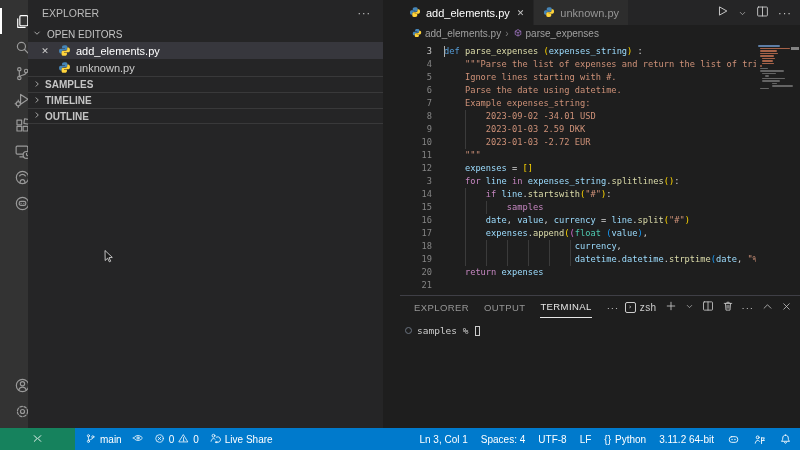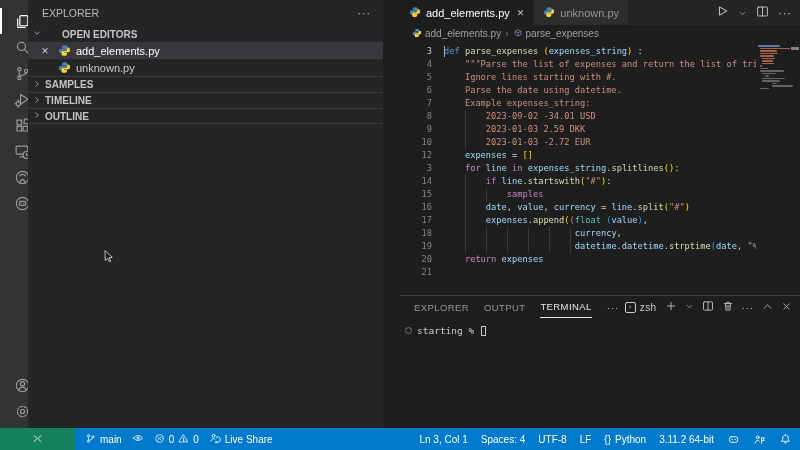--- a/index.html
+++ b/index.html
@@ -13,21 +13,21 @@
   .ai svg { stroke:#9a9a9a; fill:none; stroke-width:1.1; stroke-linecap:round; stroke-linejoin:round; }
   .ai.active { box-shadow: inset 2px 0 0 #ffffff; }
   .ai.active svg { stroke:#ffffff; }
   .actbar .top { padding-top:8px; }
   .actbar .bottom { position:absolute; bottom:4px; left:0; }
 
   
   .sidebar { position:absolute; left:28px; top:0; width:355px; height:428px; background:#252526; color:#bbbbbb; }
   .sb-title { height:26px; display:flex; align-items:center; padding:0 12px 0 14px; font-size:10.5px; color:#bbbbbb; }
   .sb-title .grow { flex:1; }
-  .oe-header { height:16px; display:flex; align-items:center; gap:20px; padding-left:4px; font-size:10px; font-weight:bold; color:#c5c5c5; cursor:pointer; }
+  .oe-header { height:16px; display:flex; align-items:center; gap:5px; padding-left:4px; font-size:10px; font-weight:normal; color:#c5c5c5; cursor:pointer; }
   .oe-row { height:17px; display:flex; align-items:center; font-size:11px; color:#cccccc; cursor:pointer; }
   .oe-row.selected { background:#37373d; color:#ffffff; }
   .oe-row .close-x { width:14px; margin-left:10px; text-align:center; font-size:9px; color:#cccccc; }
   .oe-row .spacer { width:14px; margin-left:10px; }
   .oe-row .ficon { width:13px; height:13px; margin:0 5px 0 6px; }
   .sb-section { height:16px; display:flex; align-items:center; gap:3px; padding-left:4px; font-size:10px; font-weight:bold; color:#c5c5c5; border-top:1px solid rgba(204,204,204,0.12); cursor:pointer; }
   .sb-section:last-of-type { border-bottom:1px solid rgba(204,204,204,0.12); }
   .chev svg { stroke:#c5c5c5; fill:none; stroke-width:1.3; }
 
   
@@ -290,20 +290,24 @@
             <div class="gutter">8</div>
             <div class="line-content"><span style="color: rgb(206, 145, 120);">        2023-09-02 -34.01 USD</span><div class="guide" style="left: 20.96px;"></div></div>
           </div>
           <div class="code-line">
             <div class="gutter">9</div>
             <div class="line-content"><span style="color: rgb(206, 145, 120);">        2023-01-03 2.59 DKK</span><div class="guide" style="left: 20.96px;"></div></div>
           </div>
           <div class="code-line">
             <div class="gutter">10</div>
             <div class="line-content"><span style="color: rgb(206, 145, 120);">        2023-01-03 -2.72 EUR</span><div class="guide" style="left: 20.96px;"></div></div>
+          </div>
+          <div class="code-line">
+            <div class="gutter">11</div>
+            <div class="line-content"><span style="color: rgb(206, 145, 120);">    """</span></div>
           </div>
           <div class="code-line">
             <div class="gutter">12</div>
             <div class="line-content"><span style="color: rgb(212, 212, 212);">    </span><span style="color: rgb(156, 220, 254);">expenses</span><span style="color: rgb(212, 212, 212);"> = </span><span style="color: rgb(255, 215, 0);">[]</span></div>
           </div>
           <div class="code-line">
             <div class="gutter">3</div>
             <div class="line-content"><span style="color: rgb(212, 212, 212);">    </span><span style="color: rgb(197, 134, 192);">for</span><span style="color: rgb(212, 212, 212);"> </span><span style="color: rgb(156, 220, 254);">line</span><span style="color: rgb(212, 212, 212);"> </span><span style="color: rgb(197, 134, 192);">in</span><span style="color: rgb(212, 212, 212);"> </span><span style="color: rgb(156, 220, 254);">expenses_string</span><span style="color: rgb(212, 212, 212);">.</span><span style="color: rgb(220, 220, 170);">splitlines</span><span style="color: rgb(255, 215, 0);">()</span><span style="color: rgb(212, 212, 212);">:</span></div>
           </div>
           <div class="code-line">
@@ -393,21 +397,21 @@
         <span><svg width="11" height="11" viewBox="0 0 16 16">
               <path d="M3 10.5l5-5 5 5"></path>
             </svg></span>
         <span><svg width="11" height="11" viewBox="0 0 16 16">
               <path d="M4 4l8 8M12 4l-8 8"></path>
             </svg></span>
       </div>
     </div>
     <div class="term-line">
       <span class="cmd-circle"></span>
-      <span>starting %</span>
+      <span>samples %</span>
       <span class="term-cursor"></span>
     </div>
   </div>
 
   <div class="statusbar">
     <div class="sb-remote">
       <span><svg width="13" height="13" viewBox="0 0 16 16">
             <path d="M4 4.5L7.5 8 4 11.5M12 4.5L8.5 8l3.5 3.5"></path>
           </svg></span>
     </div>

